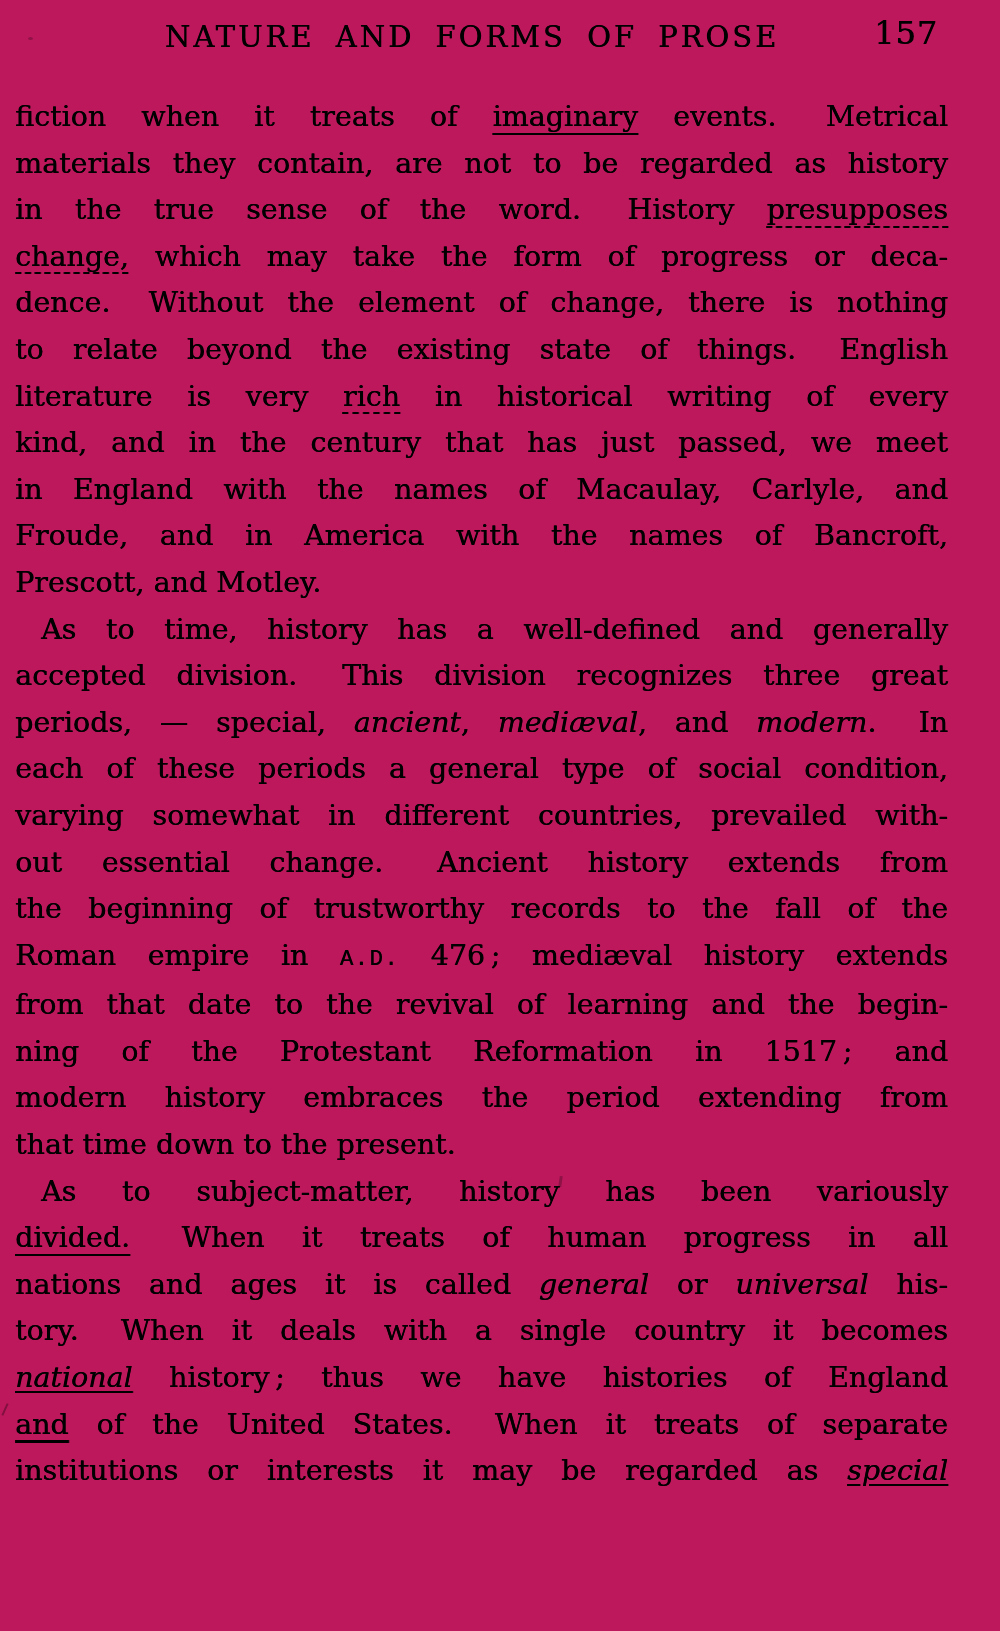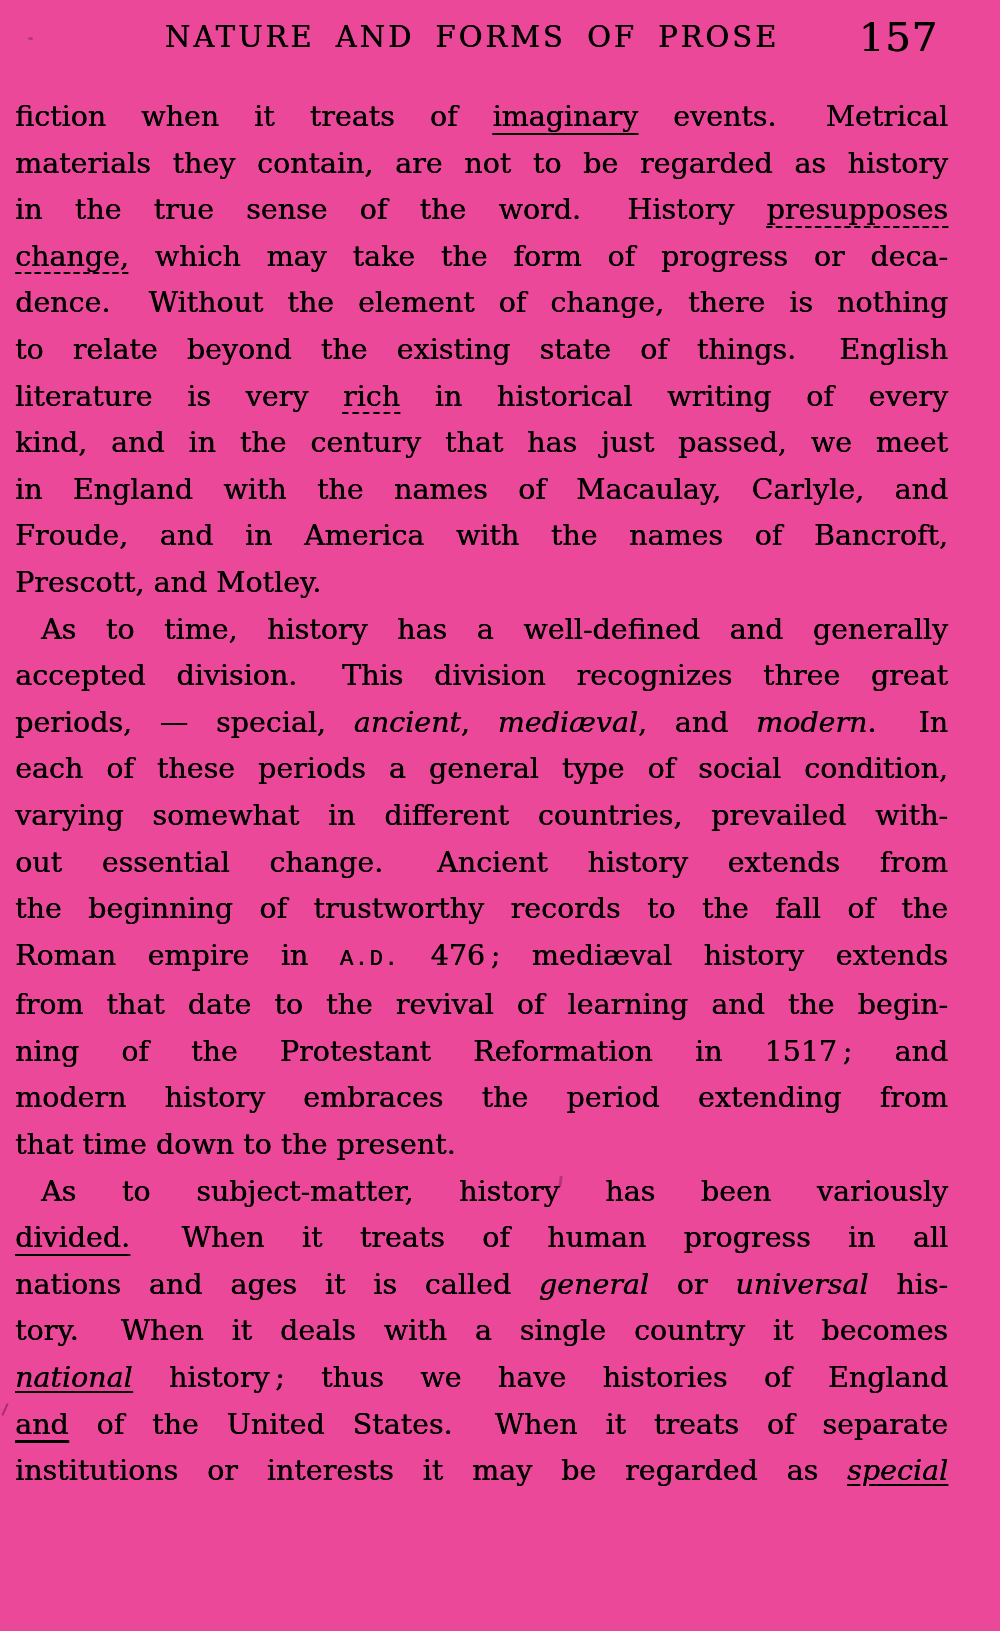--- a/index.html
+++ b/index.html
@@ -5,39 +5,39 @@
   html, body { margin: 0; padding: 0; }
   body {
     width: 1000px; height: 1631px;
     background: #ffffff;
     font-family: "DejaVu Serif", serif;
     color: #000;
   }
   .page {
     position: relative;
     width: 1000px; height: 1631px;
-    background: #ec4899;
+    background: #be185d;
     overflow: hidden;
   }
   
   .running-head {
     position: absolute; top: 18px; left: 0; width: 100%; height: 44px;
   }
   .head-title {
     position: absolute; left: 472px; top: 2px;
     transform: translateX(-50%);
     margin: 0;
     font-size: 29px; font-weight: normal;
     letter-spacing: 3px; word-spacing: 9px;
     white-space: nowrap;
     text-shadow: 0.5px 0 0 currentColor;
   }
   .page-num {
     position: absolute; right: 62px; top: -4px;
-    font-size: 40px;
+    font-size: 32px;
     letter-spacing: 1px;
     text-shadow: 0.6px 0 0 currentColor;
   }
   
   .body-text {
     position: absolute;
     left: 15px; top: 94px;
     width: 933px;
     font-size: 28.5px;
     line-height: 46.6px;

